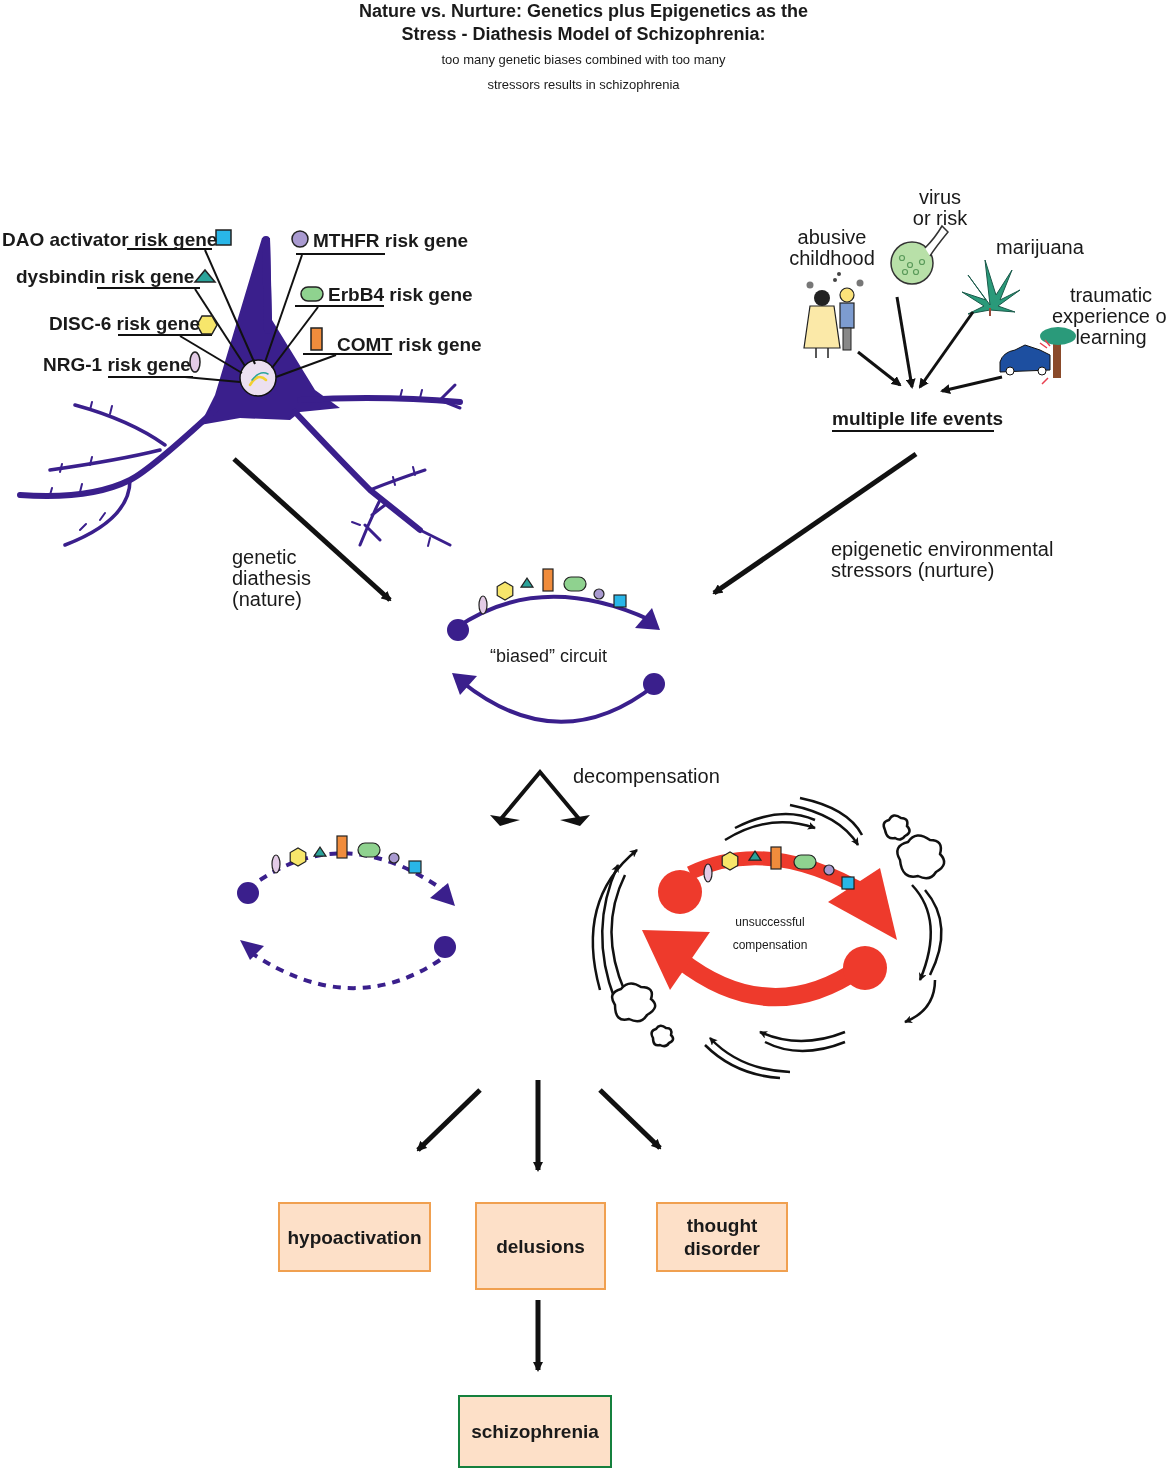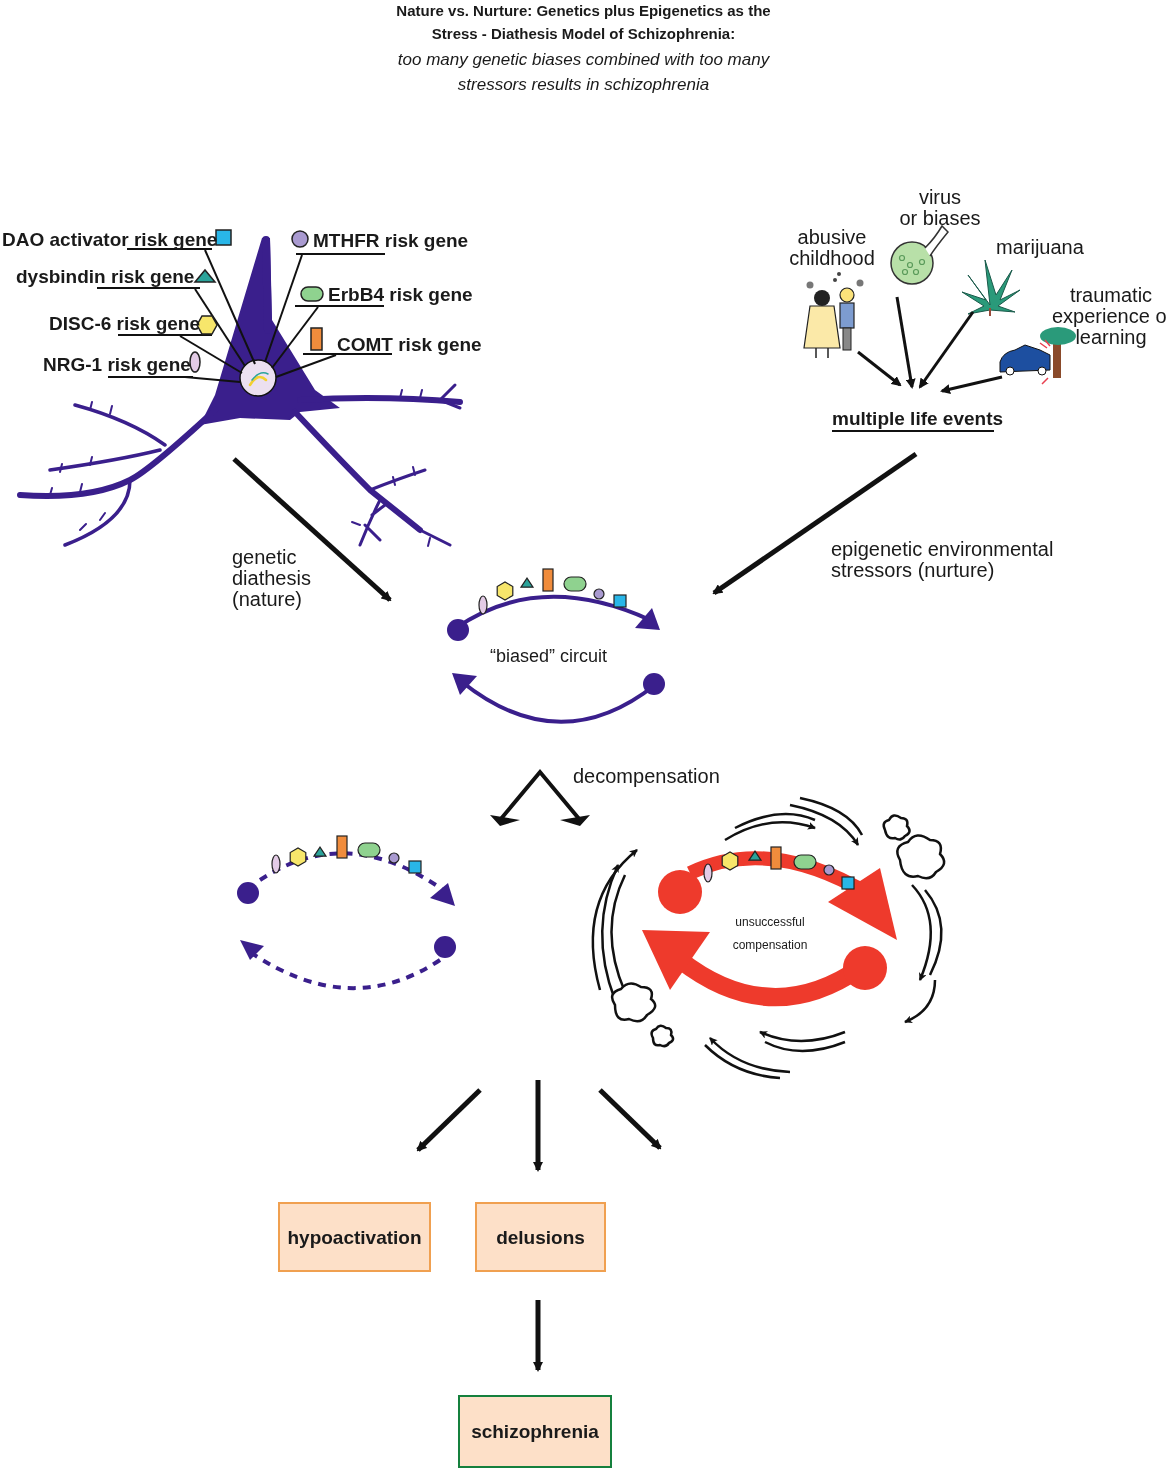--- a/index.html
+++ b/index.html
@@ -1,21 +1,21 @@
 <!DOCTYPE html>
 <html><head>
 <meta charset="utf-8">
 <style>
   html, body { margin: 0; padding: 0; background: #ffffff; }
   body { width: 1167px; height: 1469px; position: relative; overflow: hidden;
          font-family: "Liberation Sans", sans-serif; color: #1a1a1a; }
   #stage { position: absolute; left: 0; top: 0; width: 1167px; height: 1469px; }
   .title { position: absolute; left: 0; width: 1167px; text-align: center; }
-  .t-bold { font-weight: bold; font-size: 15px; line-height: 22px; }
-  .t-ital { font-style: italic; font-size: 17px; line-height: 23px; }
+  .t-bold { font-weight: bold; font-size: 18px; line-height: 22px; }
+  .t-ital { font-size: 13px; line-height: 23px; }
   .lbl { position: absolute; font-size: 20px; line-height: 21px; white-space: nowrap; }
   .gene { font-weight: bold; font-size: 19px; }
   .center { text-align: center; }
   .box { position: absolute; background: #fde0c8; border: 2px solid #f0a050;
          display: flex; align-items: center; justify-content: center; text-align: center;
          font-weight: bold; font-size: 19px; line-height: 23px; box-sizing: border-box; }
   .box-red { border: 2px solid #15803d; }
 </style>
 </head>
 <body>
@@ -229,21 +229,21 @@
   <div class="lbl gene" style="left:313px;top:230px;">MTHFR risk gene</div>
   <div class="lbl gene" style="left:328px;top:284px;">ErbB4 risk gene</div>
   <div class="lbl gene" style="left:337px;top:334px;">COMT risk gene</div>
 
   <div class="lbl center" style="left:782px;top:227px;width:100px;">
     <div>abusive</div>
     <div>childhood</div>
   </div>
   <div class="lbl center" style="left:890px;top:187px;width:100px;">
     <div>virus</div>
-    <div>or biases</div>
+    <div>or risk</div>
   </div>
   <div class="lbl" style="left:996px;top:237px;">marijuana</div>
   <div class="lbl center" style="left:1052px;top:285px;width:118px;">
     <div>traumatic</div>
     <div>experience or</div>
     <div>learning</div>
   </div>
   <div class="lbl gene" style="left:832px;top:408px;">multiple life events</div>
 
   <div class="lbl" style="left:232px;top:547px;">
@@ -256,15 +256,17 @@
     <div>stressors (nurture)</div>
   </div>
   <div class="lbl" style="left:490px;top:646px;font-size:18px;">“biased” circuit</div>
   <div class="lbl" style="left:573px;top:766px;">decompensation</div>
   <div class="lbl center" style="left:690px;top:911px;width:160px;font-size:12px;line-height:23px;">
     <div>unsuccessful</div>
     <div>compensation</div>
   </div>
 
   <div class="box" style="left:278px;top:1202px;width:153px;height:70px;">hypoactivation</div>
-  <div class="box" style="left:475px;top:1202px;width:131px;height:70px;">delusions</div>
+  <div class="box" style="left:475px;top:1202px;width:131px;height:88px;">delusions</div>
+  <div class="box" style="left:656px;top:1202px;width:132px;height:70px;white-space:pre-line;">thought
+disorder</div>
   <div class="box box-red" style="left:458px;top:1395px;width:154px;height:73px;">schizophrenia</div>
 </div>
 
 </body></html>

